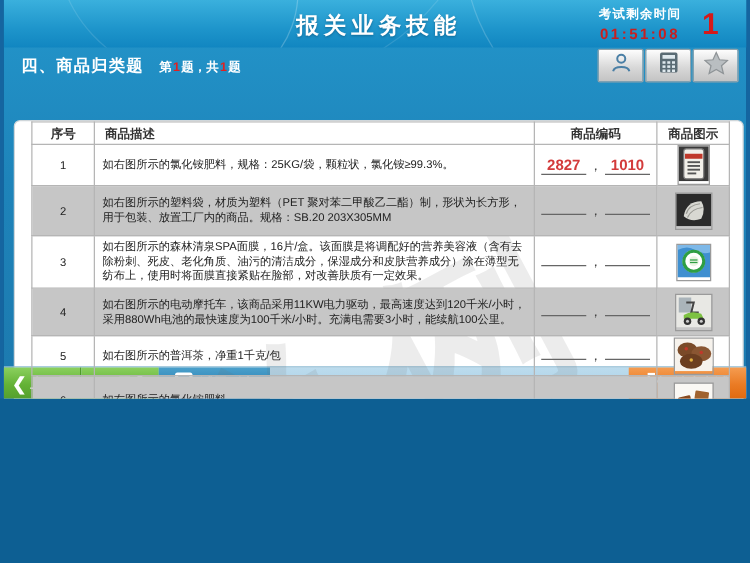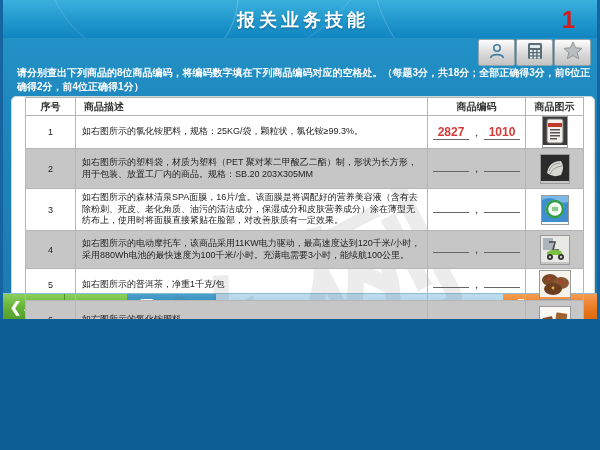--- a/index.html
+++ b/index.html
@@ -83,23 +83,33 @@
 </head>
 <body>
 
 <div class="app">
 
   <div class="header">
     <div class="swirl s1"></div>
     <div class="swirl s2"></div>
     <div class="swirl s3"></div>
     <div class="app-title">报关业务技能</div>
+    <div class="timer-block">
+      <div class="timer-label">考试剩余时间</div>
+      <div class="timer-value">01:51:08</div>
+    </div>
     <div class="attempt-number">1</div>
   </div>
 
+  <div class="section-row">
+    <span class="section-title">四、商品归类题</span>
+    <span class="progress">
+      <span>第</span><span class="num">1</span><span>题，共</span><span class="num">1</span><span>题</span>
+    </span>
+  </div>
 
   <div class="toolbar">
     <div class="tool-btn">
       <span>
         <svg width="18" height="18" viewBox="0 0 18 18">
             <circle cx="9" cy="6" r="3.2" fill="none" stroke="#4a7fa5" stroke-width="1.6"></circle>
             <path d="M2.5 16 C3.5 11.5 14.5 11.5 15.5 16" fill="none" stroke="#4a7fa5" stroke-width="1.6"></path>
           </svg>
       </span>
     </div>
@@ -124,21 +134,20 @@
     </div>
     <div class="tool-btn">
       <span>
         <svg width="20" height="19" viewBox="0 0 20 19">
             <path d="M10 1 L12.6 6.8 L19 7.4 L14.2 11.6 L15.7 17.8 L10 14.5 L4.3 17.8 L5.8 11.6 L1 7.4 L7.4 6.8 Z" fill="#b9bec1" stroke="#8f9497" stroke-width="1"></path>
           </svg>
       </span>
     </div>
   </div>
 
-  <div class="instructions">请分别查出下列商品的8位商品编码，将编码数字填在下列商品编码对应的空格处。（每题3分，共18分；全部正确得3分，前6位正确得2分，前4位正确得1分）</div>
 
   <div class="panel">
 
     <table class="q">
       <colgroup>
           <col style="width:50px">
           <col style="width:352px">
           <col style="width:98px">
           <col style="width:58px">
         </colgroup>

